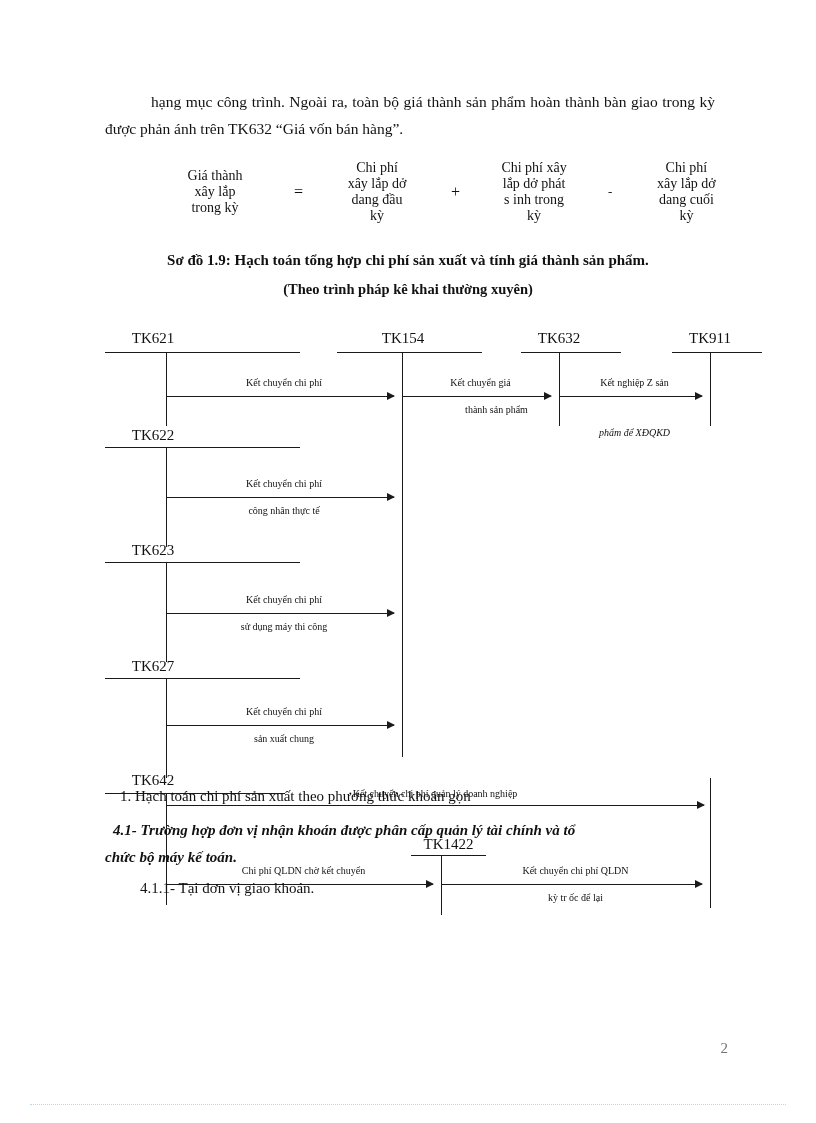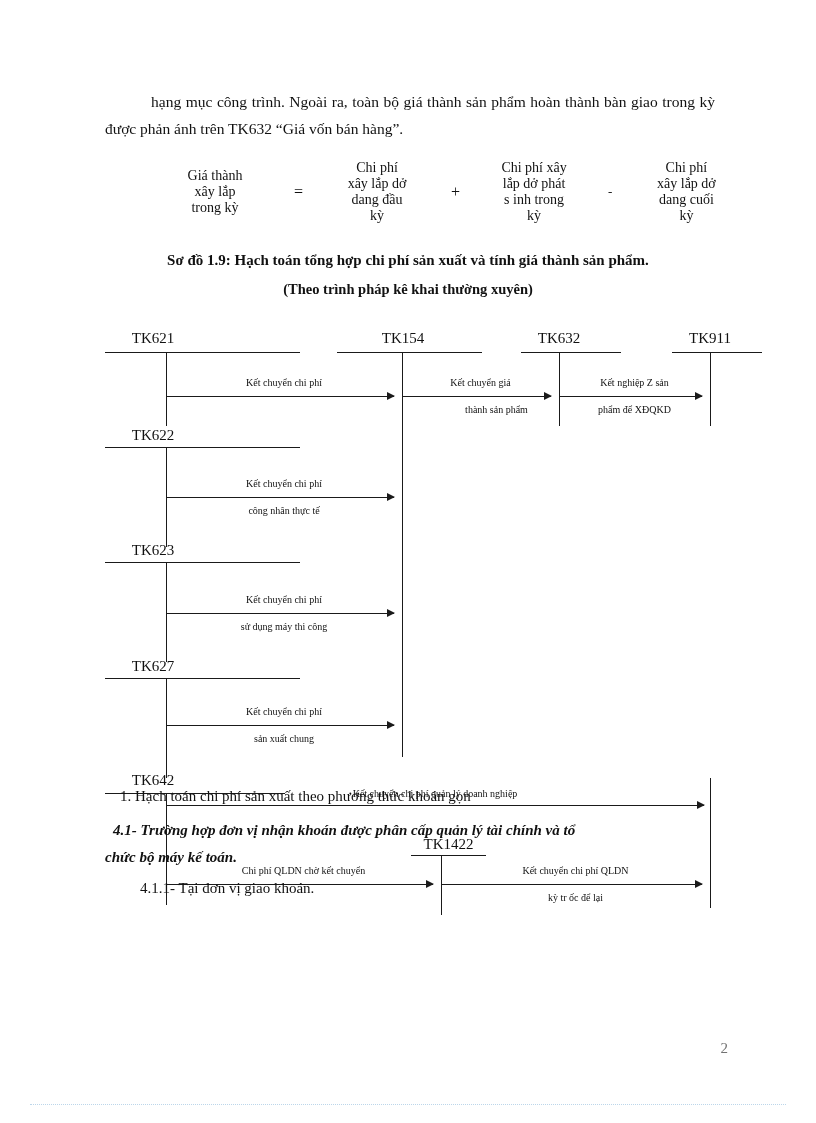--- a/index.html
+++ b/index.html
@@ -129,21 +129,21 @@
 
   <div class="arrow" style="left:166px;top:396px;width:228px;"></div>
   <div class="flow-text" style="left:166px;top:374px;width:236px;">Kết chuyển chi phí</div>
 
   <div class="arrow" style="left:402px;top:396px;width:149px;"></div>
   <div class="flow-text" style="left:402px;top:374px;width:157px;">Kết chuyển giá</div>
   <div class="flow-text" style="left:418px;top:401px;width:157px;">thành sản phẩm</div>
 
   <div class="arrow" style="left:559px;top:396px;width:143px;"></div>
   <div class="flow-text" style="left:559px;top:374px;width:151px;">Kết nghiệp Z sản</div>
-  <div class="flow-text" style="left:559px;top:401px;width:151px;">phẩm để XĐQKD</div>
+  <div class="flow-text" style="left:559px;top:424px;width:151px;font-style:italic;">phẩm để XĐQKD</div>
 
   <div class="hrule" style="left:105px;top:447px;width:195px;"></div>
   <div class="acct-label" style="left:108px;top:427px;width:90px;">TK622</div>
   <div class="arrow" style="left:166px;top:497px;width:228px;"></div>
   <div class="flow-text" style="left:166px;top:475px;width:236px;">Kết chuyển chi phí</div>
   <div class="flow-text" style="left:166px;top:502px;width:236px;">công nhân  thực tế</div>
 
   <div class="hrule" style="left:105px;top:562px;width:195px;"></div>
   <div class="acct-label" style="left:108px;top:542px;width:90px;">TK623</div>
   <div class="arrow" style="left:166px;top:613px;width:228px;"></div>

